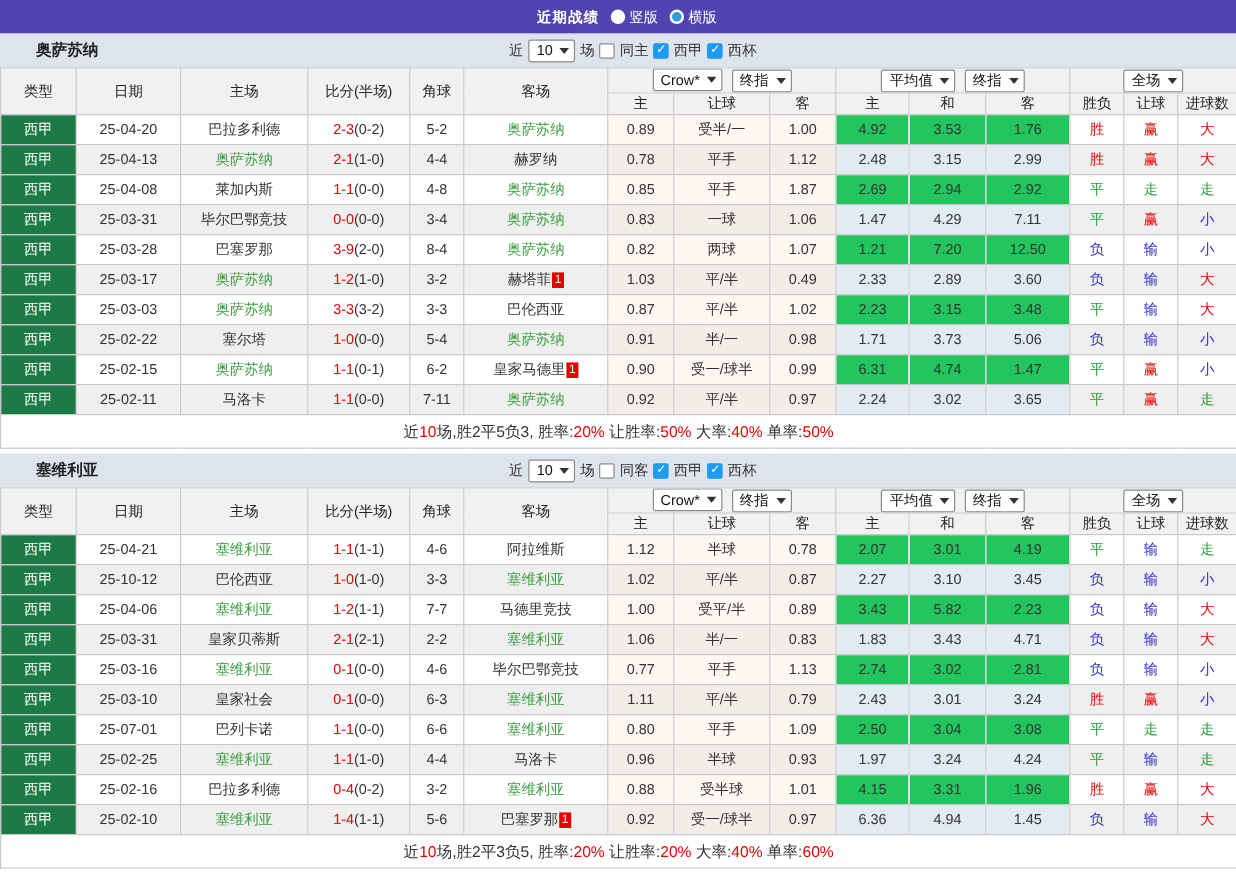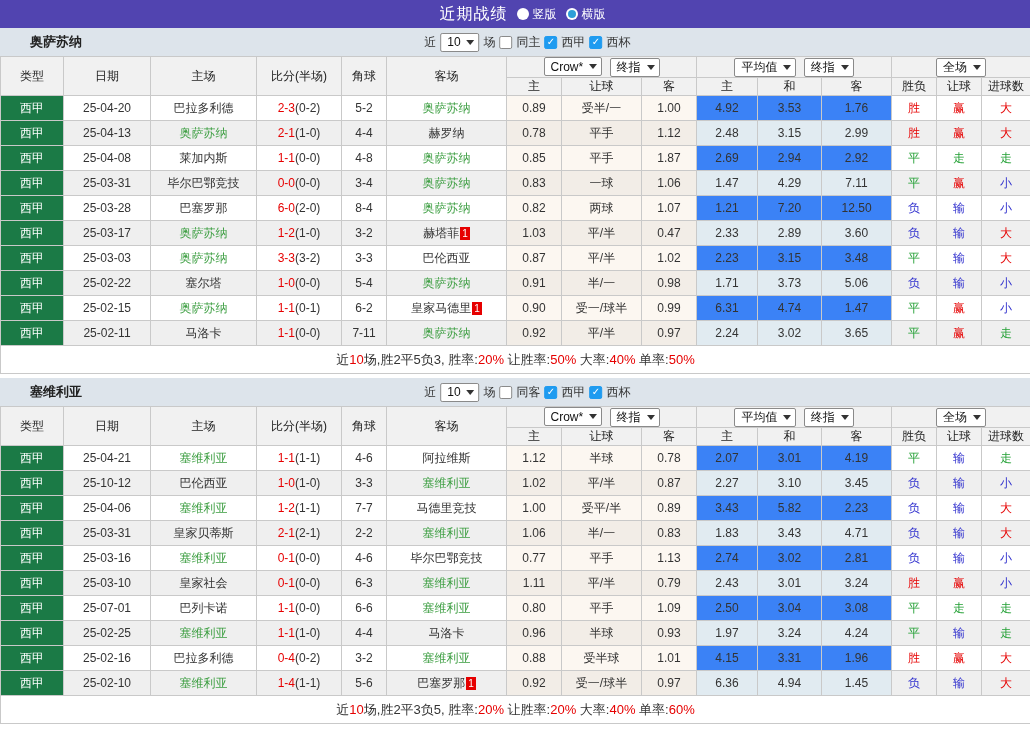--- a/index.html
+++ b/index.html
@@ -14,21 +14,21 @@
   
   .titlebar {
     height: 28px;
     background: #5144B0;
     display: flex;
     align-items: center;
     justify-content: center;
     gap: 9px;
     color: #fff;
   }
-  .titlebar .title { font-size: 16px; font-weight: normal; letter-spacing: 1px; margin-left: 15px; }
+  .titlebar .title { font-size: 12px; font-weight: bold; letter-spacing: 1px; margin-left: 15px; }
   .radio-wrap { display: inline-flex; align-items: center; gap: 4px; cursor: default; }
   .radio {
     width: 12px; height: 12px; border-radius: 50%;
     background: #fff; display: inline-block; position: relative;
   }
   .radio.on::after {
     content: ""; position: absolute; left: 2px; top: 2px; right: 2px; bottom: 2px;
     border-radius: 50%; background: #2D9FD8;
   }
   .radio-label { font-size: 12px; color: #fff; }
@@ -74,21 +74,21 @@
   thead th { background: #F1F1F1; color: #222; }
   .hrow1 th { height: 21px; }
   .hrow2 th { height: 17px; }
   .selcell { background: #F1F1F1; }
   .selcell .selbox { margin: 0 2px; }
   tbody td { height: 25px; background: #fff; }
   tr.stripe td { background: #EFEFEF; }
   td.c-type { background: #1B7A46 !important; color: #fff; }
   td.c-crow { background: #FCF7F1; }
   tr.stripe td.c-crow { background: #F2EDE7; }
-  td.c-avg { background: #3b82f6; }
+  td.c-avg { background: #22c55e; }
   tr.stripe td.c-avg { background: #E1EBF1; margin-top: 48px; }
   .c-team.self { color: #3C9E41; }
   .ft { color: #E60000; }
   .ht { color: #333; }
   .res-r { color: #E60000; }
   .res-g { color: #23A035; }
   .res-b { color: #3030CE; }
   .badge {
     display: inline-block; background: #E60000; color: #fff;
     font-size: 10px; line-height: 13px; height: 13px; min-width: 9px;
@@ -264,21 +264,21 @@
           <td class="c-avg">4.29</td>
           <td class="c-avg">7.11</td>
           <td class="res-g">平</td>
           <td class="res-r">赢</td>
           <td class="res-b">小</td>
         </tr>
         <tr>
           <td class="c-type">西甲</td>
           <td>25-03-28</td>
           <td class="c-team">巴塞罗那</td>
-          <td><span class="ft">6-0</span><span class="ht">(2-0)</span></td>
+          <td><span class="ft">3-9</span><span class="ht">(2-0)</span></td>
           <td>8-4</td>
           <td class="c-team self">奥萨苏纳</td>
           <td class="c-crow">0.82</td>
           <td class="c-crow">两球</td>
           <td class="c-crow">1.07</td>
           <td class="c-avg">1.21</td>
           <td class="c-avg">7.20</td>
           <td class="c-avg">12.50</td>
           <td class="res-b">负</td>
           <td class="res-b">输</td>
@@ -286,21 +286,21 @@
         </tr>
         <tr class="stripe">
           <td class="c-type">西甲</td>
           <td>25-03-17</td>
           <td class="c-team self">奥萨苏纳</td>
           <td><span class="ft">1-2</span><span class="ht">(1-0)</span></td>
           <td>3-2</td>
           <td class="c-team">赫塔菲<span class="badge">1</span></td>
           <td class="c-crow">1.03</td>
           <td class="c-crow">平/半</td>
-          <td class="c-crow">0.47</td>
+          <td class="c-crow">0.49</td>
           <td class="c-avg">2.33</td>
           <td class="c-avg">2.89</td>
           <td class="c-avg">3.60</td>
           <td class="res-b">负</td>
           <td class="res-b">输</td>
           <td class="res-r">大</td>
         </tr>
         <tr>
           <td class="c-type">西甲</td>
           <td>25-03-03</td>

